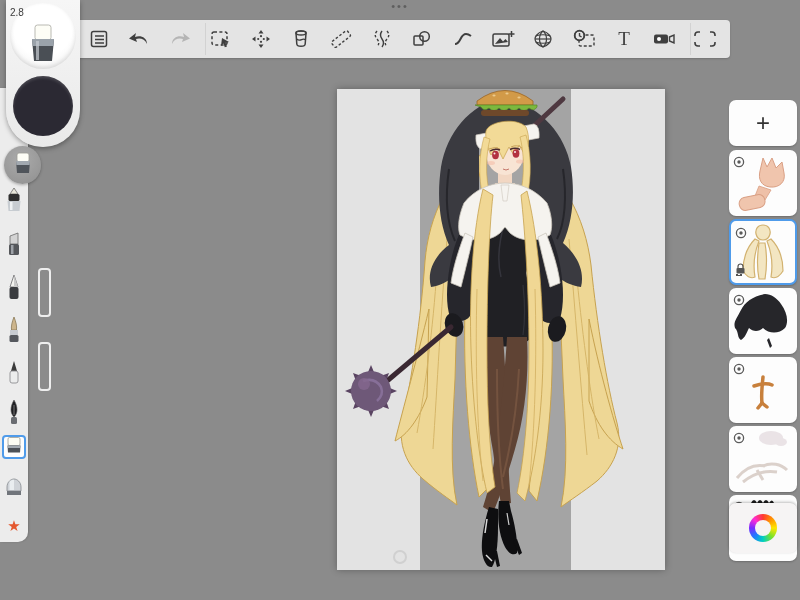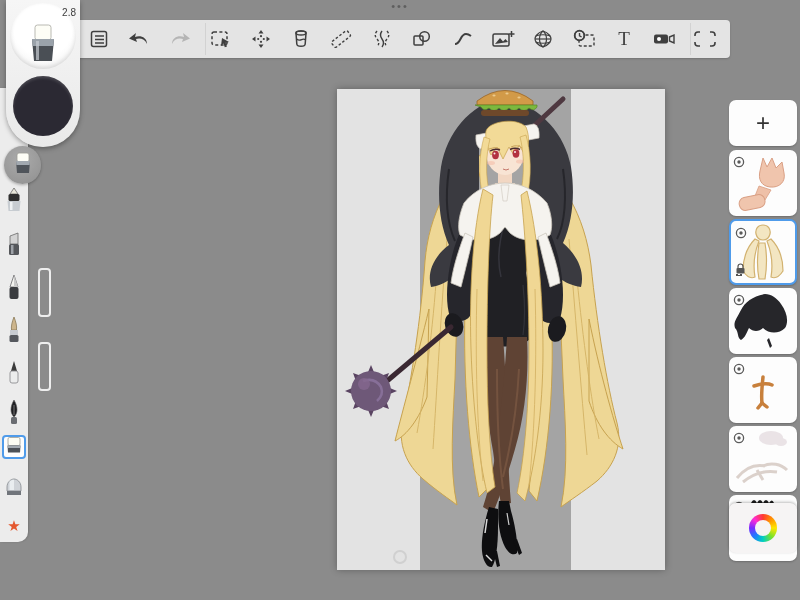--- a/index.html
+++ b/index.html
@@ -19,21 +19,21 @@
   .tbtn svg { display:block; }
   .tb-sep { border-left:1px solid rgba(0,0,0,.08); }
 
   
   .brush-pill { position:absolute; left:6px; top:0px; width:74px; height:147px;
     background:linear-gradient(#f6f6f6,#e9e9e9); border-radius:0 0 37px 37px; z-index:6;
     box-shadow:0 2px 5px rgba(0,0,0,.35); }
   .big-brush { position:absolute; left:4px; top:3px; width:66px; height:66px; border-radius:50%;
     background:radial-gradient(circle at 50% 35%, #ffffff 55%, #ececec 100%);
     box-shadow:inset 0 -2px 4px rgba(0,0,0,.12); }
-  .brush-size { position:absolute; top:4px; left:0; right:0; text-align:right;
+  .brush-size { position:absolute; top:4px; left:0; right:0; text-align:left;
     font-size:10px; color:#3c3c3c; }
   .big-brush svg { position:absolute; left:17px; top:20px; }
   .color-circle { position:absolute; left:7px; top:76px; width:60px; height:60px;
     border-radius:50%; background:#2b2933; box-shadow:inset 0 2px 3px rgba(255,255,255,.15); }
   .mini-tool { position:absolute; left:4px; top:146px; width:37px; height:38px; border-radius:50%;
     background:radial-gradient(circle at 45% 35%, #ababab, #8f8f8f); z-index:6;
     box-shadow:0 1px 3px rgba(0,0,0,.3); display:flex; align-items:center; justify-content:center; }
 
   
   .left-sidebar { position:absolute; left:0; top:88px; width:28px; height:454px;

